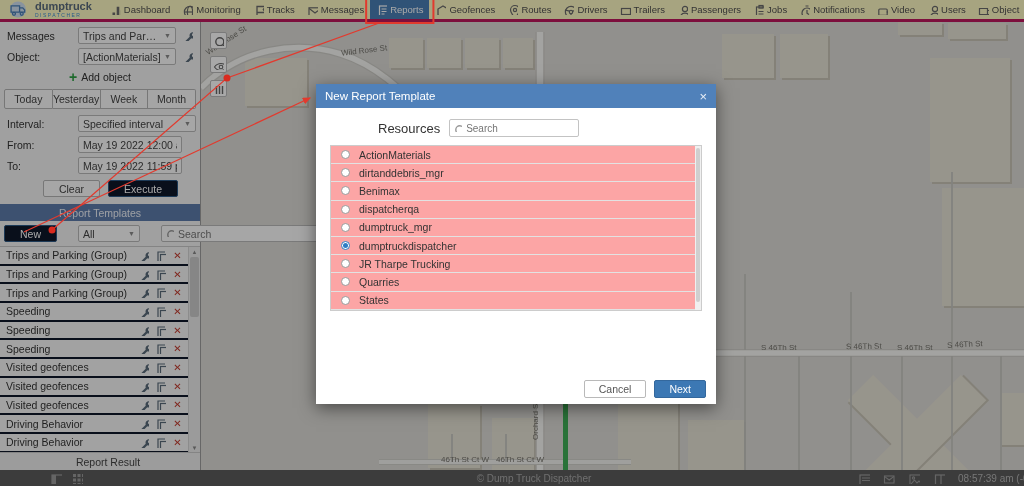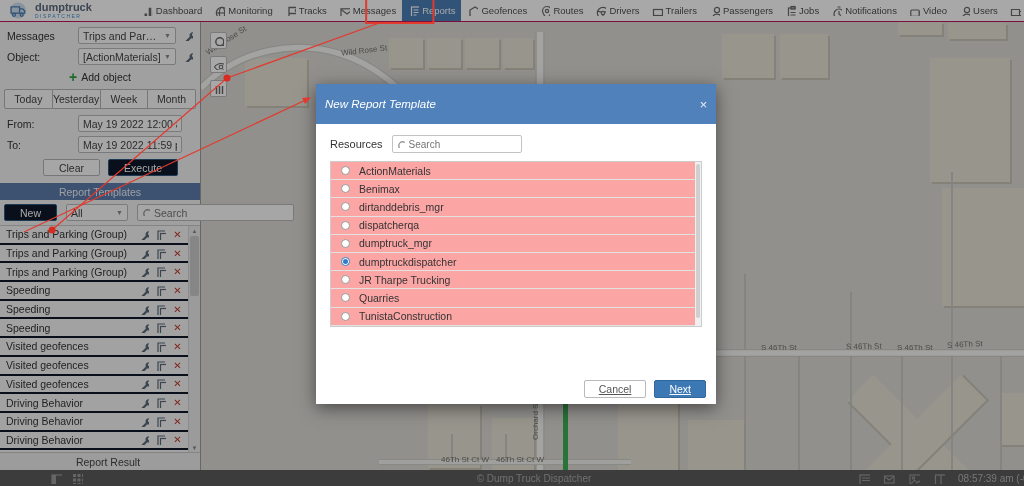--- a/index.html
+++ b/index.html
@@ -1,20 +1,20 @@
 <!DOCTYPE html>
 <html><head>
 <meta charset="utf-8">
 <style>
   html,body{margin:0;padding:0;background:#222;}
   #app{position:relative;width:1024px;height:486px;overflow:hidden;background:#dcdbd7;
        font-family:"Liberation Sans","DejaVu Sans",sans-serif;-webkit-font-smoothing:antialiased;}
   
-  .topnav{position:absolute;left:0;top:0;width:1024px;height:22px;background:#ffffff;
-          border-bottom:1px solid #be185d;display:flex;align-items:center;z-index:5;box-sizing:border-box;gap:32px;}
+  .topnav{position:absolute;left:0;top:0;width:1024px;height:22px;background:#fef9c3;
+          border-bottom:3px solid #be185d;display:flex;align-items:center;z-index:5;box-sizing:border-box;}
   .brand{display:flex;align-items:center;gap:5px;padding:0 12px 0 6px;}
   .brand svg{width:24px;height:17px;}
   .brand-name{font-size:11px;font-weight:bold;color:#5a6b7c;line-height:1;}
   .brand-sub{font-size:5px;color:#3f8fd2;letter-spacing:1.5px;line-height:1;margin-top:1px;}
   .nav-items{display:flex;align-items:center;height:100%;}
   .nav-item{display:flex;align-items:center;gap:3px;padding:0 6px;height:100%;
             font-size:9.5px;color:#4f4f4f;cursor:pointer;white-space:nowrap;}
   .nav-item svg{width:11px;height:11px;color:#6b6b6b;flex:0 0 auto;}
   .nav-item.active{background:#4a7fb5;color:#fff;}
   .nav-item.active svg{color:#fff;}
@@ -41,21 +41,21 @@
   .pbtn:first-child{border-left-width:1px;border-radius:2px 0 0 2px;}
   .pbtn:last-child{border-radius:0 2px 2px 0;}
   .inp{flex:1;height:15px;border:1px solid #b9b9b9;background:#fcfcfc;border-radius:2px;
        font-size:10.5px;color:#444;padding:0 4px;font-family:inherit;min-width:0;}
   .actions{display:flex;justify-content:flex-end;gap:8px;padding:2px 18px 7px 0;}
   .btn{height:17px;display:inline-flex;align-items:center;justify-content:center;font-size:10.5px;
        border-radius:2px;border:1px solid #b5b5b5;background:#fcfcfc;color:#444;padding:0 15px;cursor:pointer;box-sizing:border-box;}
   .btn.blue{background:#0f172a;border-color:#2c5884;color:#fff;}
   .rt-header{height:17px;background:#5d7bab;color:#eef2f8;font-size:10.5px;display:flex;
              align-items:center;justify-content:center;}
-  .rt-controls{display:flex;align-items:center;gap:9px;padding:4px;}
+  .rt-controls{display:flex;align-items:center;gap:21px;padding:4px;}
   .rt-controls .sel{flex:0 0 62px;}
   .search{position:relative;flex:1;display:flex;}
   .search .inp{padding-left:16px;}
   .search svg{position:absolute;left:4px;top:3px;width:9px;height:9px;color:#999;}
   .rt-list{flex:1;position:relative;border-top:1px solid #c9c9c9;overflow:hidden;background:#f6f6f6;}
   .rt-row{height:16.7px;display:flex;align-items:center;border-bottom:2px solid #0f172a;
           padding:0 14px 0 6px;font-size:10.5px;color:#333;}
   .rt-name{flex:1;white-space:nowrap;overflow:hidden;}
   .ric{width:17px;color:#5a6b7a;display:flex;justify-content:center;cursor:pointer;}
   .ric.x{color:#c23b2e;font-weight:bold;font-size:10px;}
@@ -81,40 +81,40 @@
   .sb-left{display:flex;align-items:center;gap:9px;padding-left:6px;}
   .sb-left svg,.sb-right svg{width:12px;height:12px;color:#9a9a9a;}
   .sb-center{position:absolute;left:0;width:100%;text-align:center;color:#a9a9a9;}
   .sb-right{position:absolute;left:858px;top:0;height:16px;display:flex;align-items:center;gap:13px;}
   .sb-time{color:#b5b5b5;white-space:nowrap;}
   
   .dim{position:absolute;inset:0;background:rgba(0,0,0,0.34);z-index:20;}
   .modal{position:absolute;left:316px;top:84px;width:400px;height:320px;background:#fff;z-index:30;
          box-shadow:0 4px 16px rgba(0,0,0,.5);font-size:11px;box-sizing:border-box;}
   .modal-h{height:20px;background:#5081ba;color:#fff;display:flex;align-items:center;
-           padding:10px 9px;font-size:11.5px;font-style:italic;}
+           padding:2px 9px;font-size:11.5px;}
   .modal-close{margin-left:auto;font-size:13px;color:#e8eef6;cursor:pointer;line-height:1;}
   .res-row{display:flex;align-items:center;gap:9px;padding:11px 14px 8px;}
-  .res-label{font-size:11px;color:#333;}
+  .res-label{font-size:13px;color:#333;margin-left:48px;}
   .res-search{position:relative;width:130px;display:flex;}
   .res-search input{width:100%;height:16px;border:1px solid #c3c3c3;border-radius:2px;
                     font-size:10px;color:#444;padding:0 4px 0 16px;font-family:inherit;}
   .res-search svg{position:absolute;left:4px;top:4px;width:9px;height:9px;color:#999;}
   .res-list{margin:0 14px;border:1px solid #ccc;position:relative;background:#fca5a5;}
   .res-item{height:17.2px;display:flex;align-items:center;gap:9px;padding:0 10px;
             border-bottom:1px solid #e2e2e2;font-size:10.5px;color:#333;cursor:pointer;}
   .res-item:last-child{border-bottom:none;}
   .res-radio{width:9px;height:9px;border:1px solid #9a9a9a;border-radius:50%;background:#fff;
              position:relative;flex:0 0 auto;box-sizing:border-box;}
   .res-radio.on{border-color:#2f7cc4;}
   .res-radio.on::after{content:"";position:absolute;inset:1px;background:#2f7cc4;border-radius:50%;}
   .res-scroll{position:absolute;right:0;top:0;bottom:0;width:6px;background:#f0f0f0;}
   .res-thumb{position:absolute;left:1px;right:1px;top:2px;bottom:8px;background:#cfcfcf;border-radius:3px;}
   .modal-f{position:absolute;right:10px;bottom:6px;display:flex;gap:8px;}
-  .mbtn{height:16px;padding:0 14px;display:flex;align-items:center;font-size:10.5px;border-radius:2px;cursor:pointer;text-decoration:underline;}
+  .mbtn{height:16px;padding:0 14px;display:flex;align-items:center;font-size:10.5px;border-radius:2px;cursor:pointer;}
   .mbtn.cancel{background:#fff;border:1px solid #b9b9b9;color:#555;}
   .mbtn.next{background:#3c78b4;border:1px solid #34689d;color:#fff;}
   
   #ann{position:absolute;inset:0;z-index:40;pointer-events:none;}
 </style>
 </head>
 <body>
 
 <svg width="0" height="0" style="position:absolute" aria-hidden="true">
   <defs>
@@ -431,20 +431,27 @@
         <span class="plus">+</span>
         <span>Add object</span>
       </div>
       <div class="periods">
         <div class="pbtn">Today</div>
         <div class="pbtn">Yesterday</div>
         <div class="pbtn">Week</div>
         <div class="pbtn">Month</div>
       </div>
       <div class="frow">
+        <span class="lbl">Interval:</span>
+        <div class="sel">
+            <span class="sel-txt">Specified interval</span>
+            <span class="chev">▼</span>
+          </div>
+      </div>
+      <div class="frow">
         <span class="lbl">From:</span>
         <input class="inp" value="May 19 2022 12:00 am" style="">
         <span style="width:14px"></span>
       </div>
       <div class="frow">
         <span class="lbl">To:</span>
         <input class="inp" value="May 19 2022 11:59 pm" style="">
         <span style="width:14px"></span>
       </div>
       <div class="actions">
@@ -688,25 +695,25 @@
         <input placeholder="Search" style="">
       </div>
     </div>
     <div class="res-list">
       <div class="res-item">
           <span class="res-radio"></span>
           <span>ActionMaterials</span>
         </div>
       <div class="res-item">
           <span class="res-radio"></span>
+          <span>dirtanddebris_mgr</span>
+        </div>
+      <div class="res-item">
+          <span class="res-radio"></span>
           <span>Benimax</span>
-        </div>
-      <div class="res-item">
-          <span class="res-radio"></span>
-          <span>dirtanddebris_mgr</span>
         </div>
       <div class="res-item">
           <span class="res-radio"></span>
           <span>dispatcherqa</span>
         </div>
       <div class="res-item">
           <span class="res-radio"></span>
           <span>dumptruck_mgr</span>
         </div>
       <div class="res-item">
@@ -716,21 +723,21 @@
       <div class="res-item">
           <span class="res-radio"></span>
           <span>JR Tharpe Trucking</span>
         </div>
       <div class="res-item">
           <span class="res-radio"></span>
           <span>Quarries</span>
         </div>
       <div class="res-item">
           <span class="res-radio"></span>
-          <span>TunistaConstruction</span>
+          <span>States</span>
         </div>
       <div class="res-scroll">
           <div class="res-thumb"></div>
         </div>
     </div>
     <div class="modal-f">
       <div class="mbtn cancel">Cancel</div>
       <div class="mbtn next">Next</div>
     </div>
   </div>

